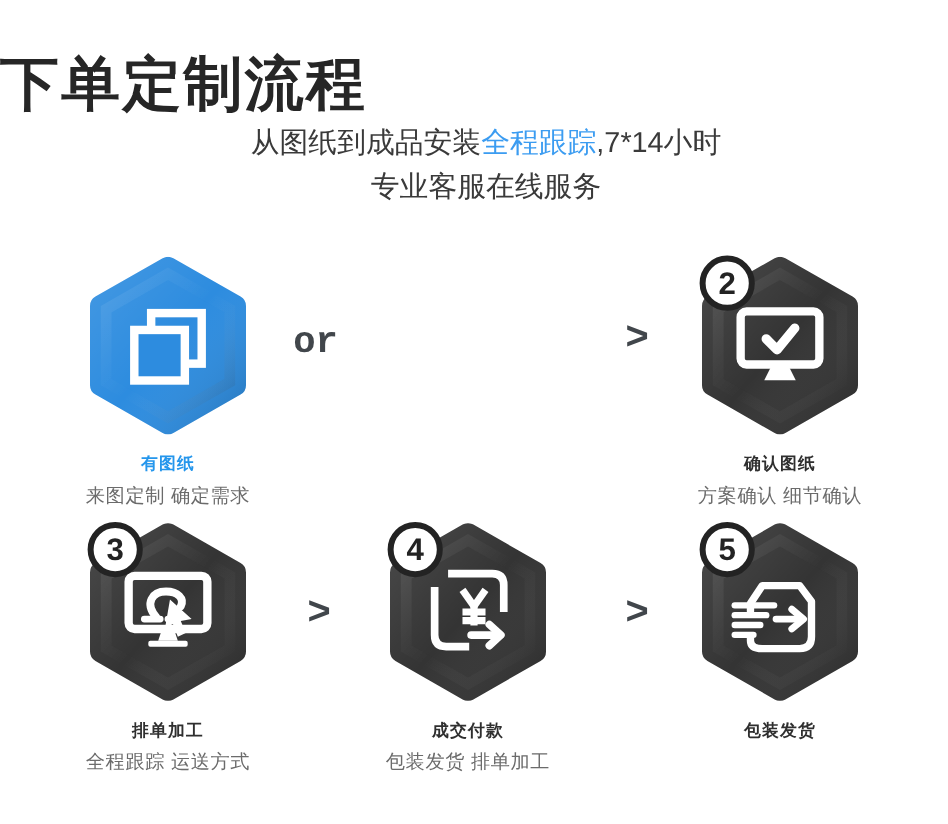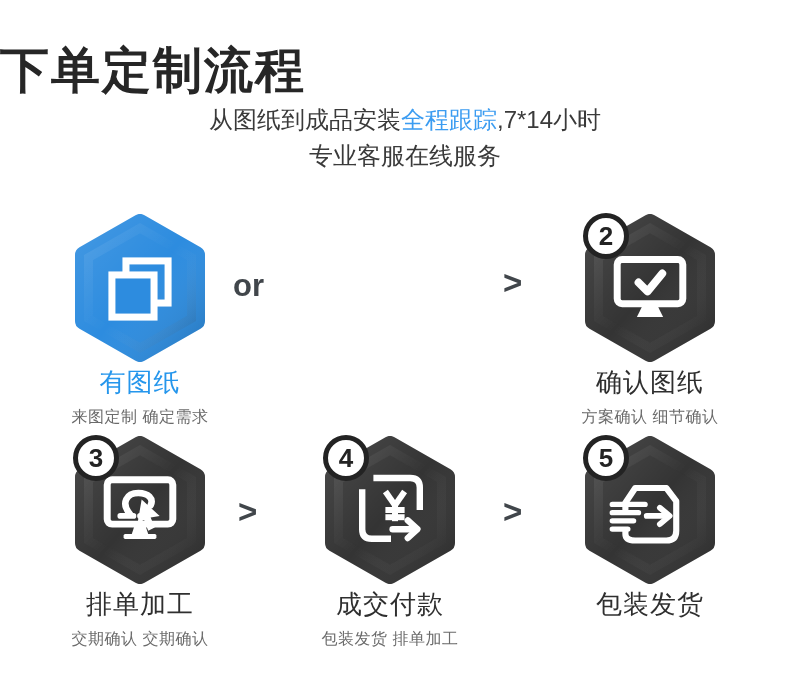--- a/index.html
+++ b/index.html
@@ -20,25 +20,25 @@
   .fill-hex{fill:var(--hex_blue);}
   .gapline{stroke:var(--hex_blue);}
   .wstroke{stroke:#ffffff;fill:none;}
   .wfill{fill:#ffffff;}
 
   .badge{position:absolute;left:-2px;top:-1px;width:36px;height:36px;border-radius:50%;
          background:#ffffff;border:5px solid var(--badge_ring);
          display:flex;align-items:center;justify-content:center;}
   .badge span{font-size:26px;font-weight:bold;color:var(--badge_ring);line-height:1;}
 
-  .step-title{margin-top:3px;font-size:26px;font-weight:normal;color:var(--heading_text);letter-spacing:1px;}
+  .step-title{margin-top:16px;font-size:14px;font-weight:bold;color:var(--heading_text);letter-spacing:1px;}
   .blue-title{color:var(--blue_text);}
   .step-desc{margin-top:7px;font-size:16px;color:var(--muted_text);letter-spacing:0.5px;}
 
-  .connector{position:absolute;text-align:left;color:var(--connector_text);}
+  .connector{position:absolute;text-align:center;color:var(--connector_text);font-family:Liberation Mono, monospace;}
   .c-or{left:233px;top:268px;width:60px;font-size:31px;font-weight:bold;}
   .c-gt{width:56px;font-size:33px;font-weight:bold;}
   .c-gt1{left:503px;top:264px;}
   .c-gt2{left:238px;top:493px;}
   .c-gt3{left:503px;top:493px;}
 </style>
 </head>
 <body>
 
 <svg width="0" height="0" style="position:absolute" aria-hidden="true">
@@ -112,21 +112,21 @@
           <polygon class="wfill" points="52,36 74,56 63,58 68,70 60,74 55,61 47,65"></polygon>
           <polygon class="wfill" points="44,66 56,66 60,78 40,78"></polygon>
           <rect class="wfill" x="30" y="78" width="40" height="6" rx="2"></rect>
         </g>
       </svg>
       <div class="badge">
           <span>3</span>
         </div>
     </div>
     <div class="step-title">排单加工</div>
-    <div class="step-desc">交期确认 交期确认</div>
+    <div class="step-desc">全程跟踪 运送方式</div>
   </div>
 
   <div class="connector c-gt c-gt2">&gt;</div>
 
   <div class="cell" style="left:275px;top:436px">
     <div class="hexwrap">
       <svg class="hex hex-dark" width="130" height="148" viewBox="0 0 130 148">
         <polygon class="hexbody" points="65,9 121,41 121,107 65,139 9,107 9,41" stroke-width="18" stroke-linejoin="round"></polygon>
         <polygon points="65,9 121,41 121,107 65,139 9,107 9,41" fill="url(#hexshade)" stroke="url(#hexshade)" stroke-width="18" stroke-linejoin="round"></polygon>
         <g transform="translate(26,34) scale(0.80)">

